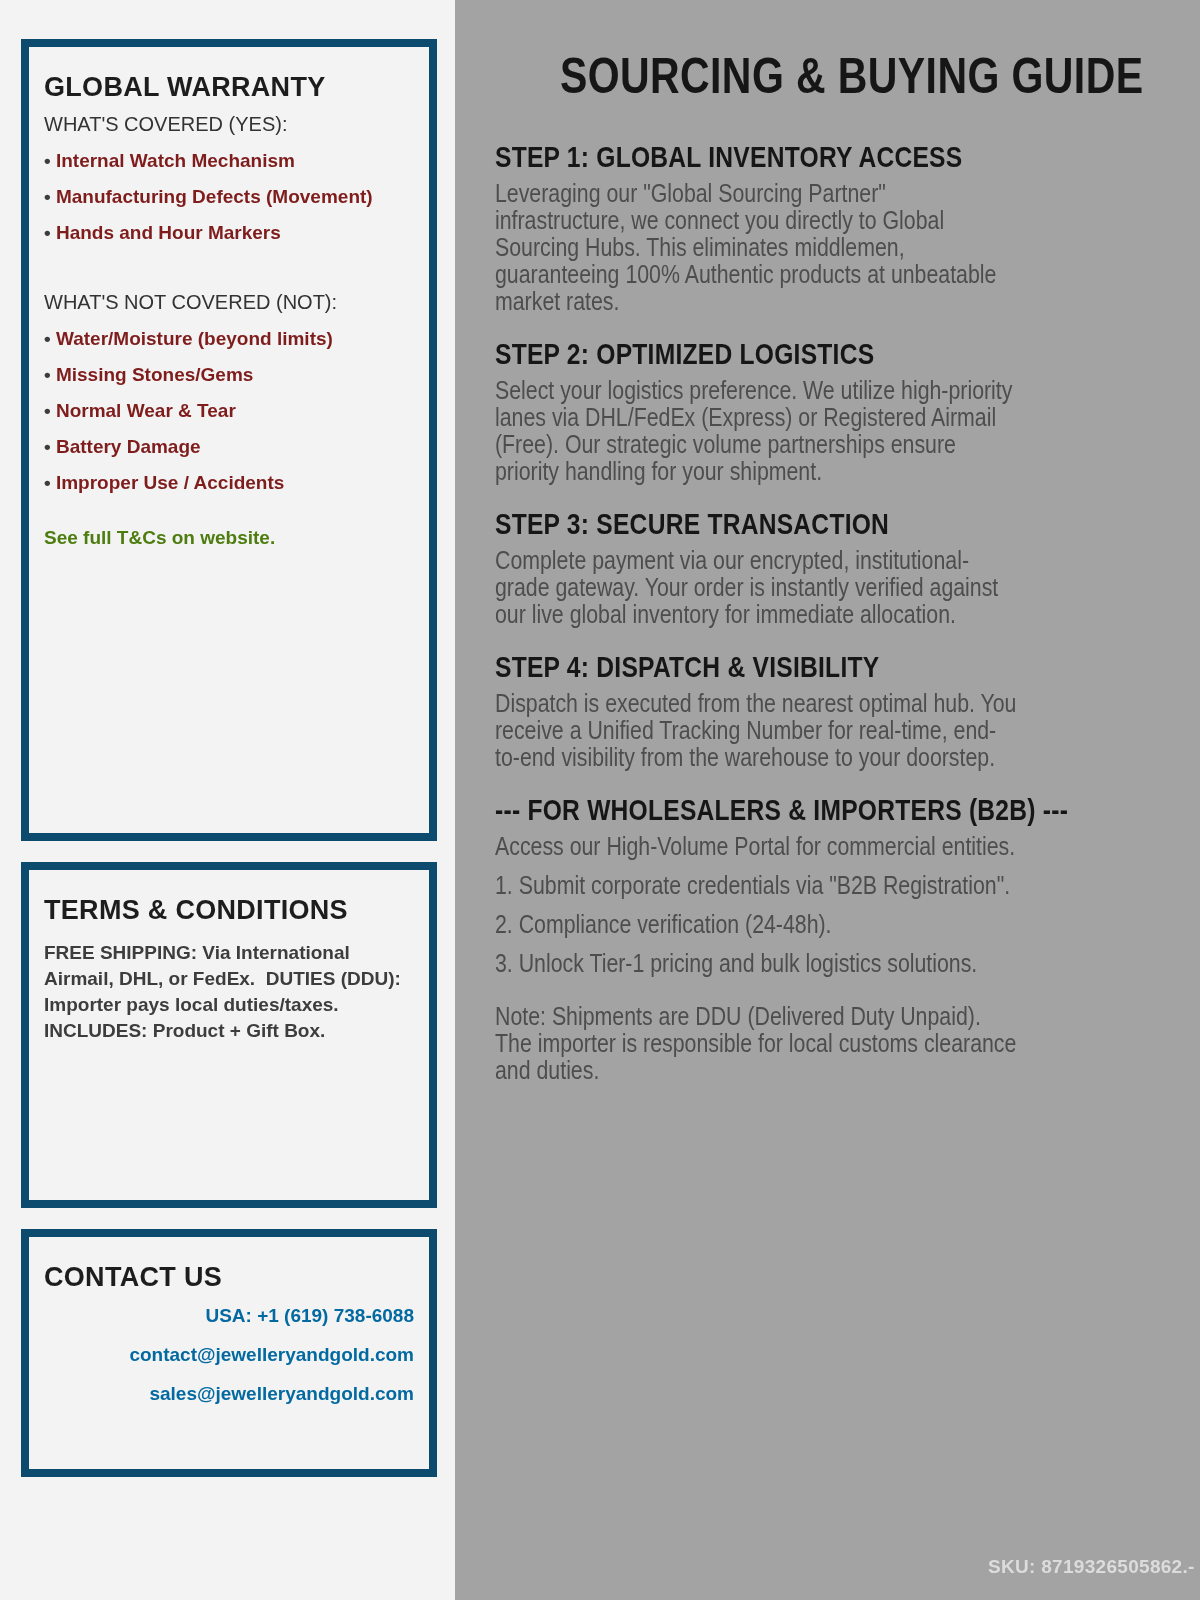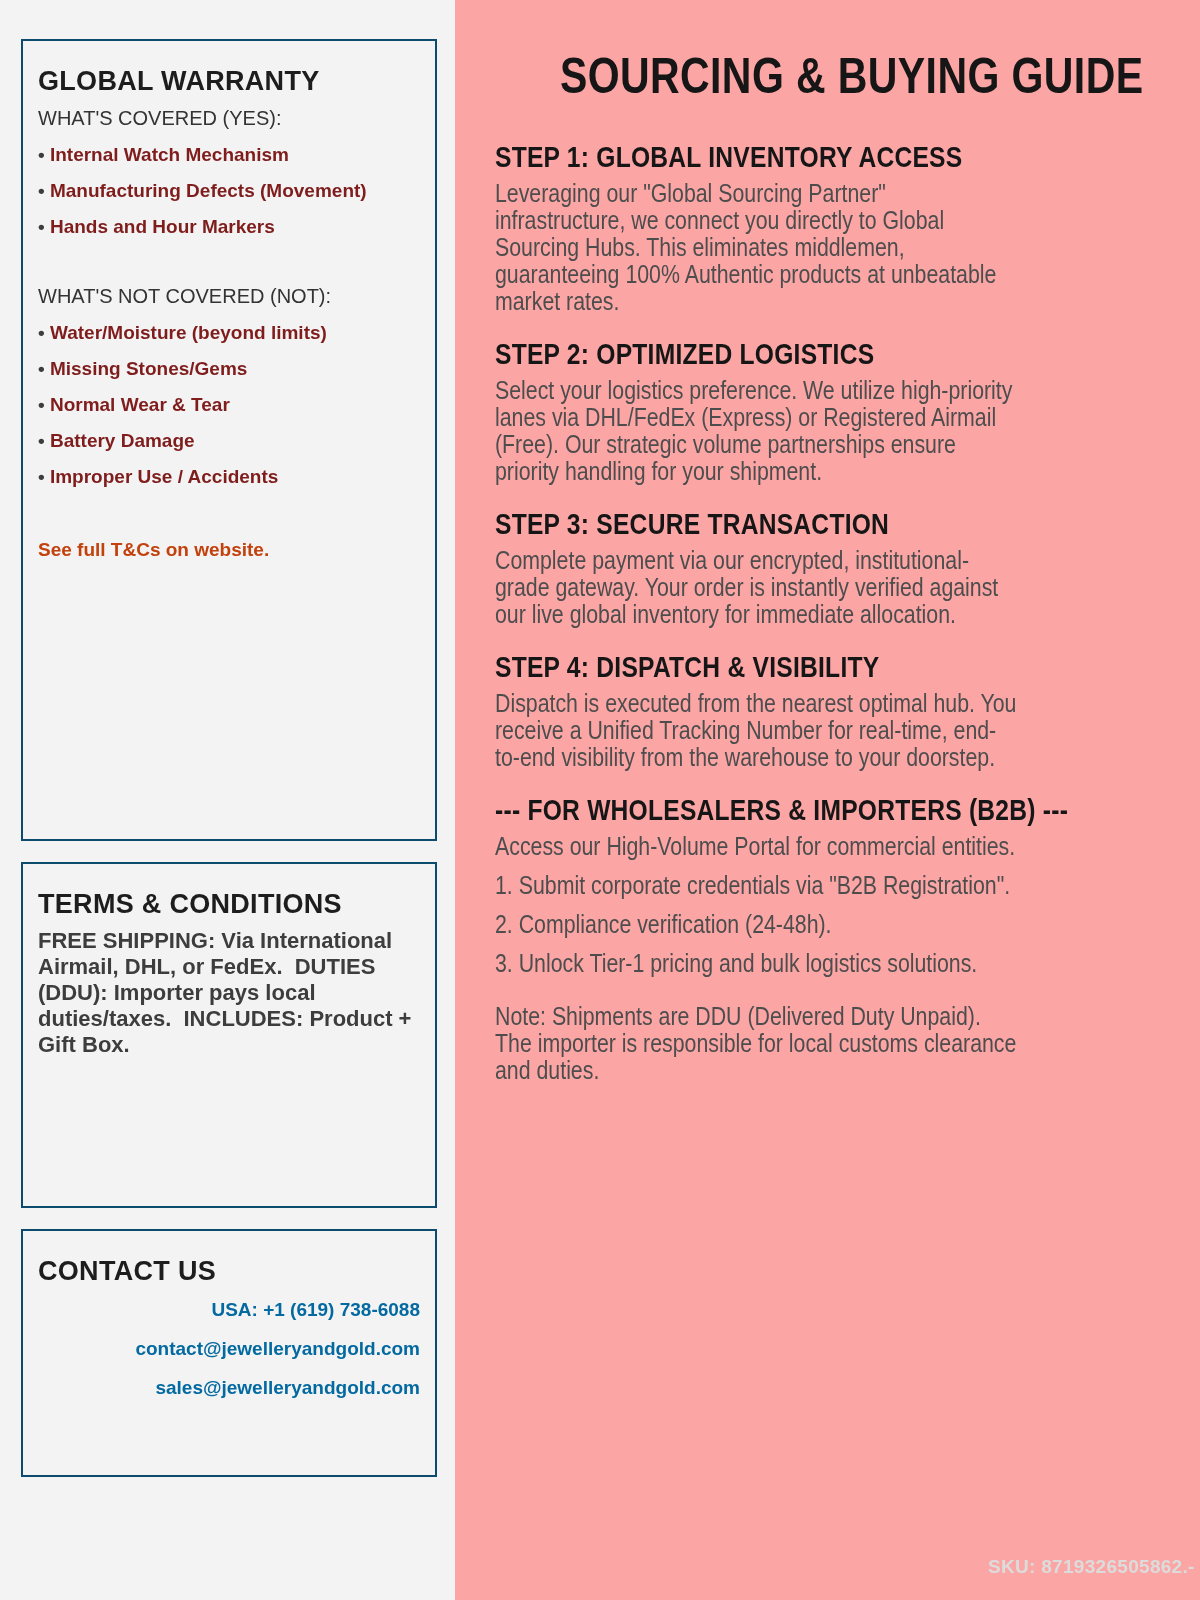--- a/index.html
+++ b/index.html
@@ -24,21 +24,21 @@
     position: absolute;
     left: 0; top: 0;
     width: 455px;
     height: 1600px;
     background: #f3f3f3;
     box-sizing: border-box;
     padding: 39px 18px 0 21px;
   }
   .panel {
     box-sizing: border-box;
-    border: 2px solid #0c4a6e;
+    border: 8px solid #0c4a6e;
     padding: 24px 15px 20px 15px;
     margin-bottom: 21px;
     width: 416px;
   }
   .panel.warranty { min-height: 802px; }
   .panel.terms    { min-height: 346px; }
   .panel.contact  { min-height: 248px; }
 
   .panel-title {
     font-size: 27px;
@@ -59,50 +59,50 @@
     font-size: 19px;
     font-weight: 700;
     color: #7f1d1d;
     margin-top: 14px;
     line-height: 22px;
   }
   .bullet-item::before { content: "\2022\00a0 "; color: #3d3d3d; }
   .footnote {
     font-size: 19px;
     font-weight: 700;
-    color: #c2410c;
-    margin-top: 51px;
+    color: #4d7c0f;
+    margin-top: 33px;
   }
   .terms-body {
-    font-size: 22px;
+    font-size: 19px;
     font-weight: 700;
     color: #3d3d3d;
     line-height: 26px;
-    margin-top: 8px;
+    margin-top: 14px;
     white-space: pre-wrap;
   }
   .contact-line {
     font-size: 19px;
     font-weight: 700;
     color: #0369a1;
     line-height: 22px;
     margin-top: 17px;
     text-align: right;
   }
   .contact-line.first { margin-top: 12px; }
 
   
   .main {
     position: absolute;
     left: 455px; top: 0;
     width: 745px;
     height: 1600px;
     box-sizing: border-box;
     padding: 48px 0 0 40px;
-    background: #fca5a5;
+    background: #a3a3a3;
   }
   .main-inner {
     width: 870px;
     transform: scaleX(0.82);
     transform-origin: top left;
   }
   .guide-title {
     font-size: 50px;
     font-weight: 800;
     color: #161616;

